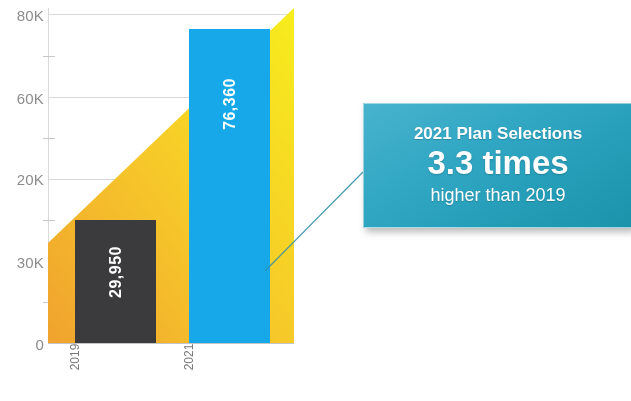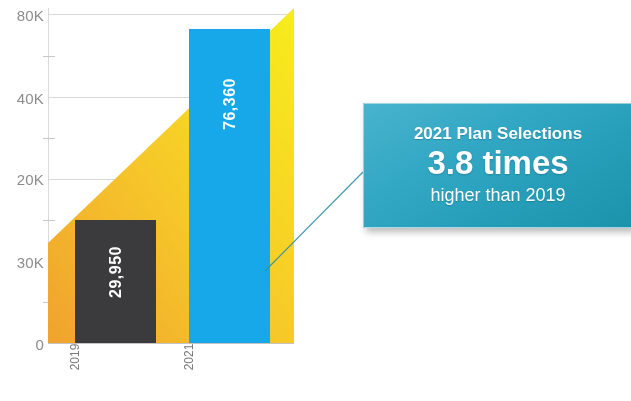--- a/index.html
+++ b/index.html
@@ -184,21 +184,21 @@
     pointer-events: none;
   }
 </style>
 </head>
 <body>
 
 <div id="chart-root">
 
   <div id="y-axis-labels">
     <div class="y-tick-label" style="top:8px;">80K</div>
-    <div class="y-tick-label" style="top:91px;">40K</div>
+    <div class="y-tick-label" style="top:91px;">60K</div>
     <div class="y-tick-label" style="top:172px;">20K</div>
     <div class="y-tick-label" style="top:255px;">30K</div>
     <div class="y-tick-label" style="top:337px;">0</div>
   </div>
 
   <div id="plot-area">
 
     <div id="axis-left-spine"></div>
 
     <div class="gridline" style="top:6px;"></div>
@@ -239,17 +239,17 @@
   <div class="x-cat-label" style="left:159px;">
     <span>2021</span>
   </div>
 
   <svg id="connector-svg">
     <line x1="363" y1="172" x2="265" y2="271" stroke="#2f8fa8" stroke-width="1.2" opacity="0.9"></line>
   </svg>
 
   <div id="callout">
     <div id="callout-line1">2021 Plan Selections</div>
-    <div id="callout-line2">3.8 times</div>
+    <div id="callout-line2">3.3 times</div>
     <div id="callout-line3">higher than 2019</div>
   </div>
 
 </div>
 
 </body></html>

